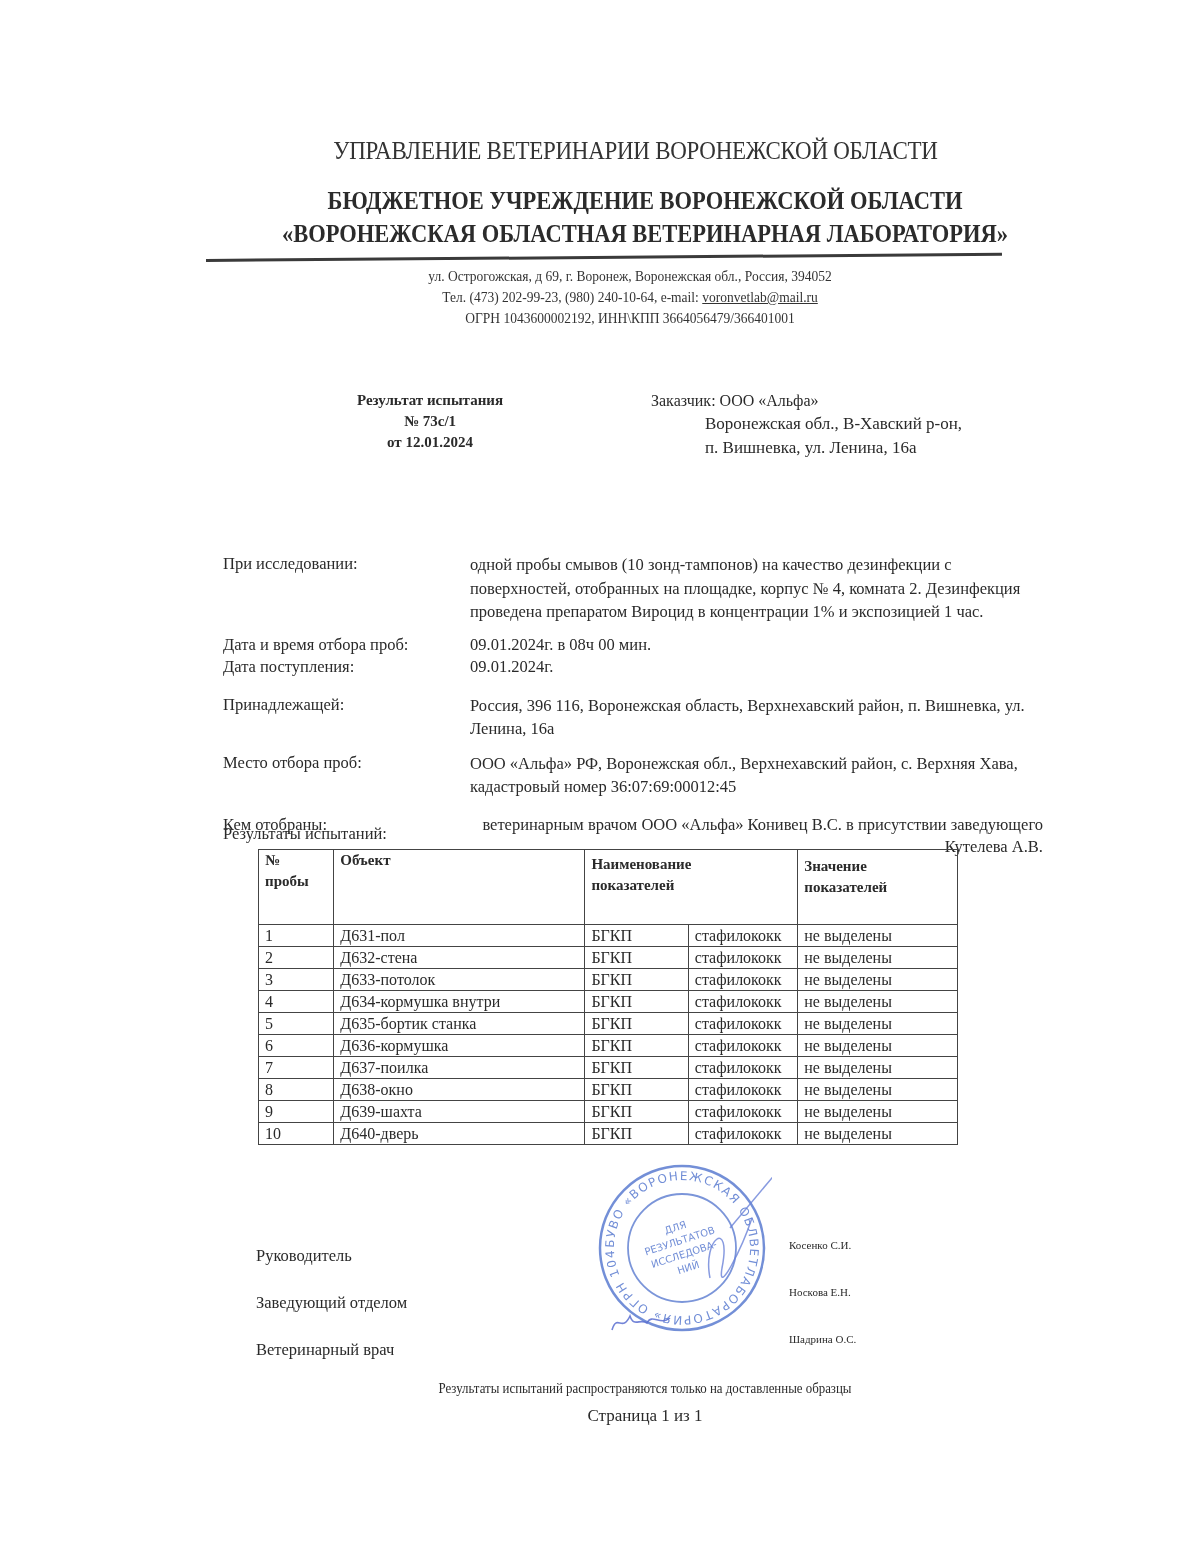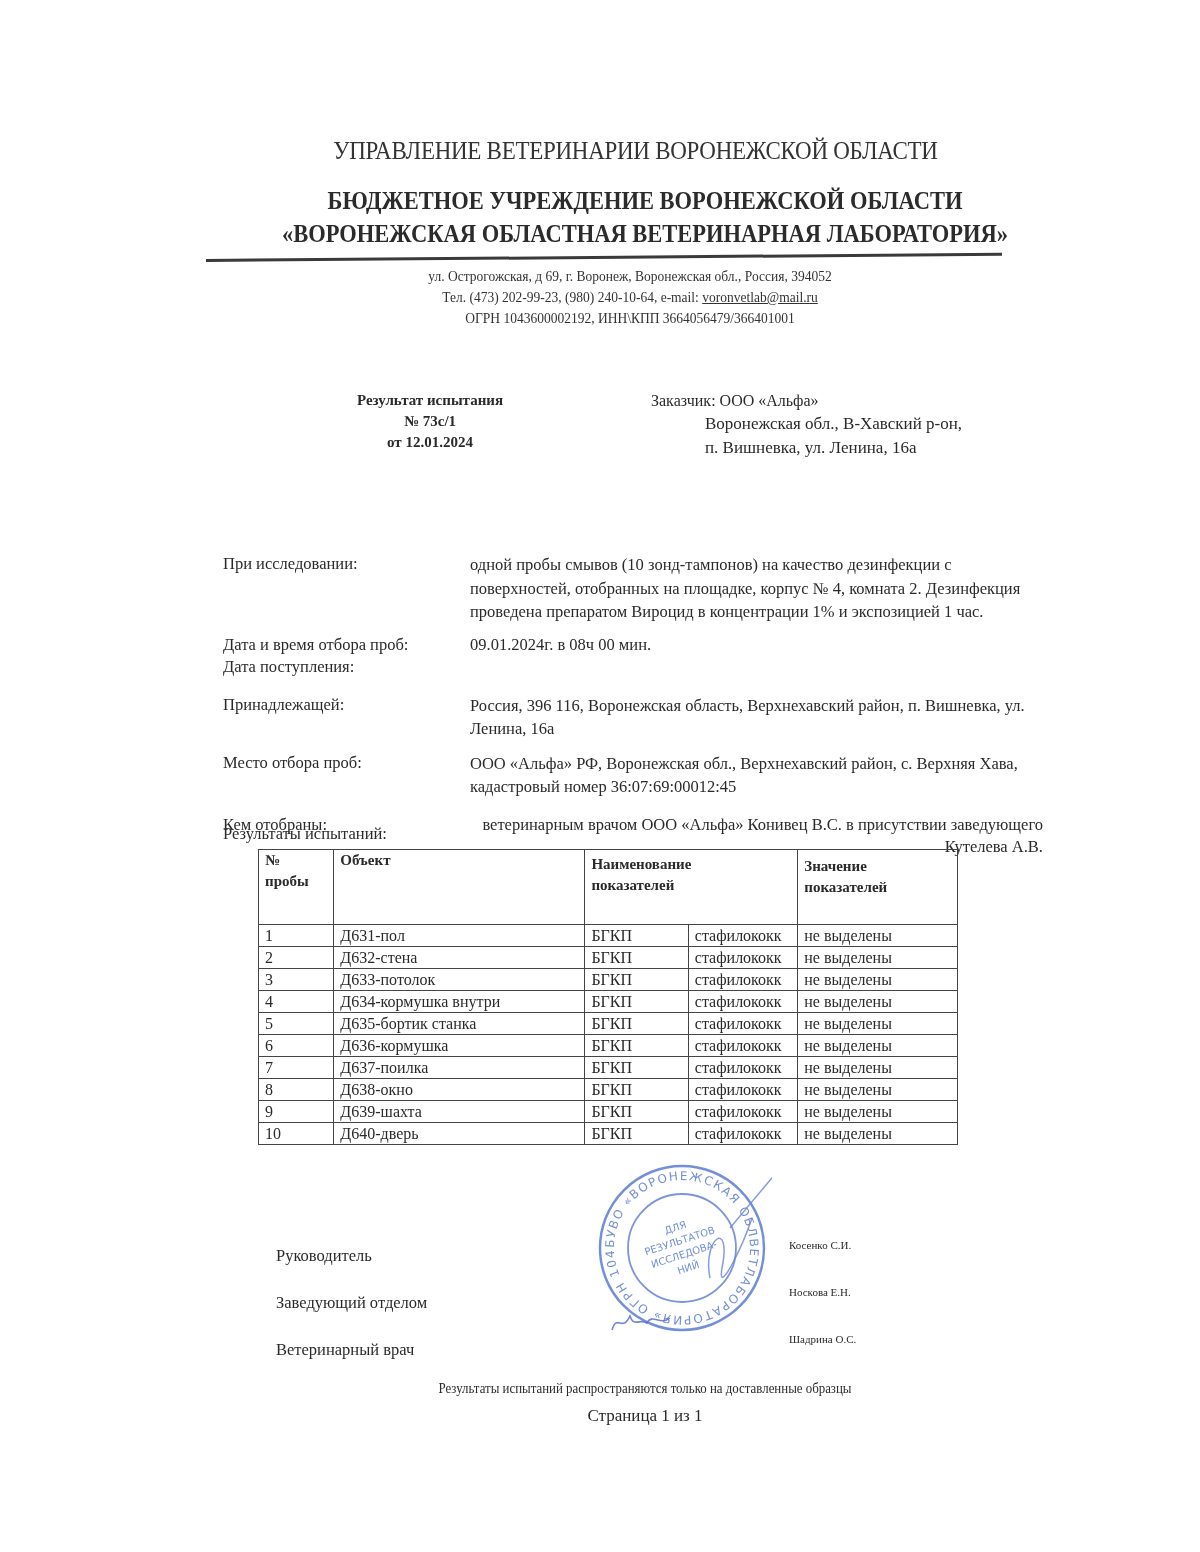--- a/index.html
+++ b/index.html
@@ -45,21 +45,21 @@
     }
     table.results td, table.results th {
       border: 1px solid #444; padding: 0 6px; text-align: left; vertical-align: top; height: 21px; line-height: 21px; font-weight: normal;
     }
     table.results th { font-weight: bold; font-size: 15px; height: 68px; line-height: 21px; padding-top: 0; }
     .col-num { width: 62px; }
     .col-obj { width: 237px; }
     .col-ind1 { width: 90px; }
     .col-ind2 { width: 96px; }
     .col-val { width: 146px; }
-    .sig-labels { left: 276px; top: 1232px; font-size: 16.5px; line-height: 47px; }
+    .sig-labels { left: 256px; top: 1232px; font-size: 16.5px; line-height: 47px; }
     .sig-names { left: 789px; top: 1222px; font-size: 11px; line-height: 47px; }
     .stamp { left: 592px; top: 1158px; width: 180px; height: 180px; }
     .disclaimer { left: 0; width: 1290px; top: 1381px; text-align: center; font-size: 14px; transform: scaleX(0.92); transform-origin: 645px 0; }
     .page-num { left: 0; width: 1290px; top: 1406px; text-align: center; font-size: 17px; }
   </style>
 </head>
 <body>
 
 <div class="abs header-1">УПРАВЛЕНИЕ ВЕТЕРИНАРИИ ВОРОНЕЖСКОЙ ОБЛАСТИ</div>
 <div class="abs header-2">
@@ -89,20 +89,21 @@
   <div class="info-row" style="margin-bottom:10px;">
     <div class="lbl">При исследовании:</div>
     <div class="val" style="line-height:23.5px;">одной пробы смывов (10 зонд-тампонов) на качество дезинфекции с поверхностей, отобранных на площадке, корпус № 4, комната 2. Дезинфекция проведена препаратом Вироцид в концентрации 1% и экспозицией 1 час.</div>
   </div>
   <div class="info-row">
     <div class="lbl">Дата и время отбора проб:</div>
     <div class="val">09.01.2024г. в 08ч 00 мин.</div>
   </div>
   <div class="info-row">
     <div class="lbl">Дата поступления:</div>
+    <div class="val">09.01.2024г.</div>
   </div>
   <div class="info-row" style="margin-top:16px;">
     <div class="lbl">Принадлежащей:</div>
     <div class="val" style="line-height:23px;">Россия, 396 116, Воронежская область, Верхнехавский район, п. Вишневка, ул. Ленина, 16а</div>
   </div>
   <div class="info-row" style="margin-top:12px;">
     <div class="lbl">Место отбора проб:</div>
     <div class="val" style="line-height:23px;">ООО «Альфа» РФ, Воронежская обл., Верхнехавский район, с. Верхняя Хава, кадастровый номер 36:07:69:00012:45</div>
   </div>
   <div class="info-row" style="margin-top:16px;">

